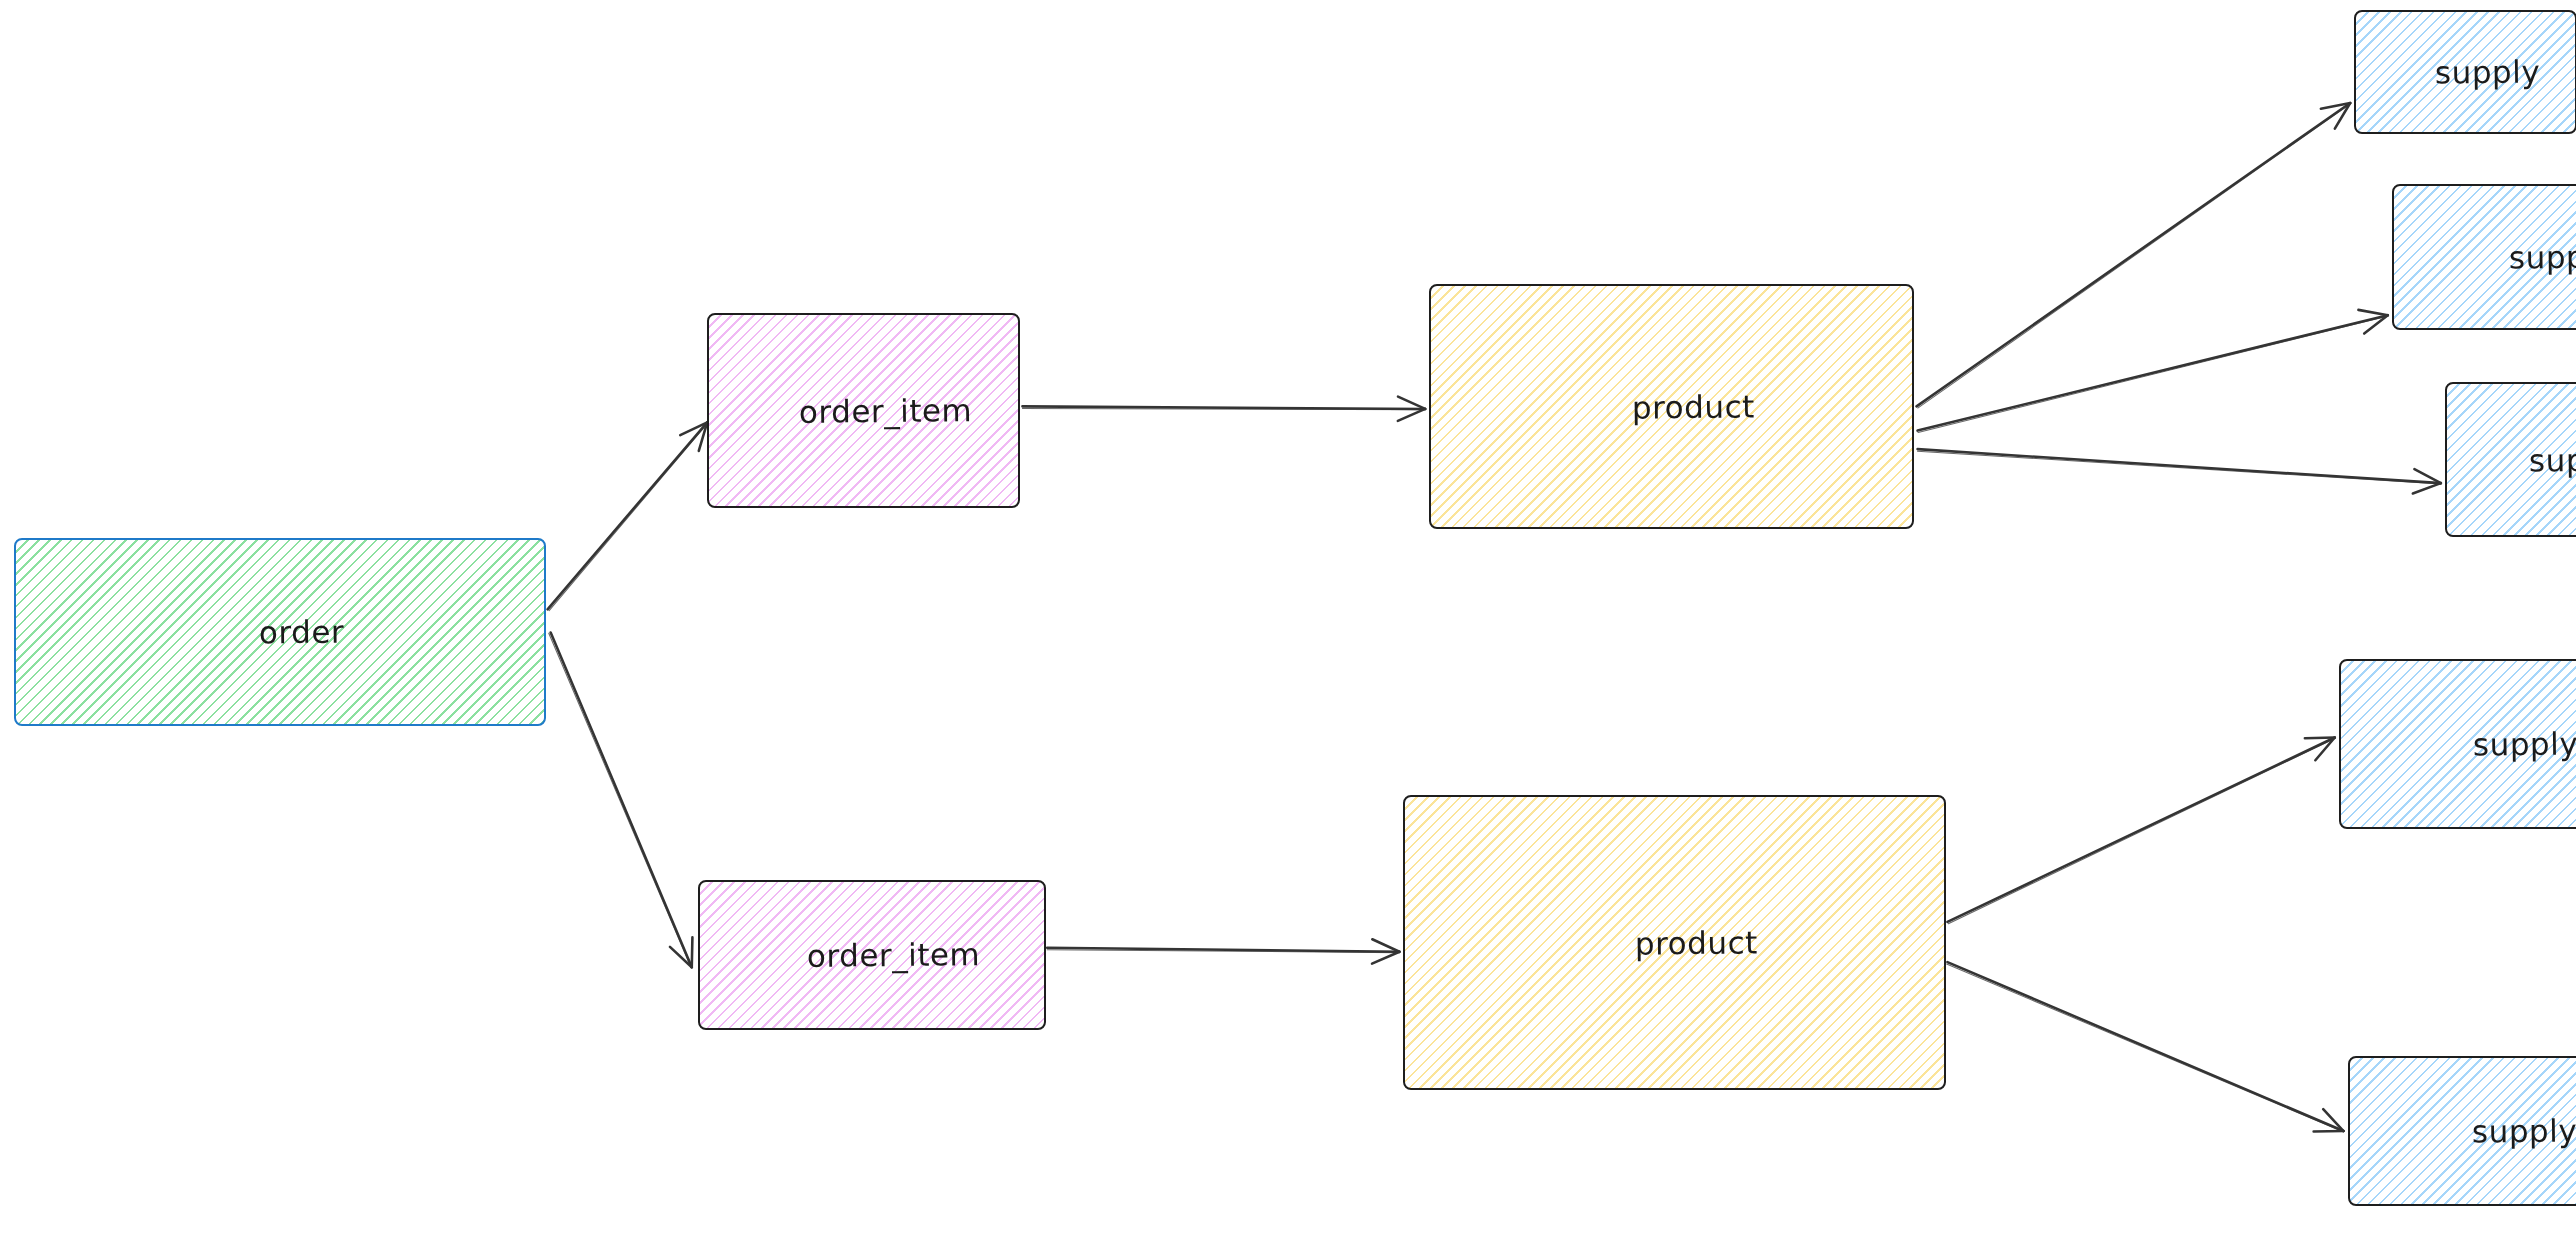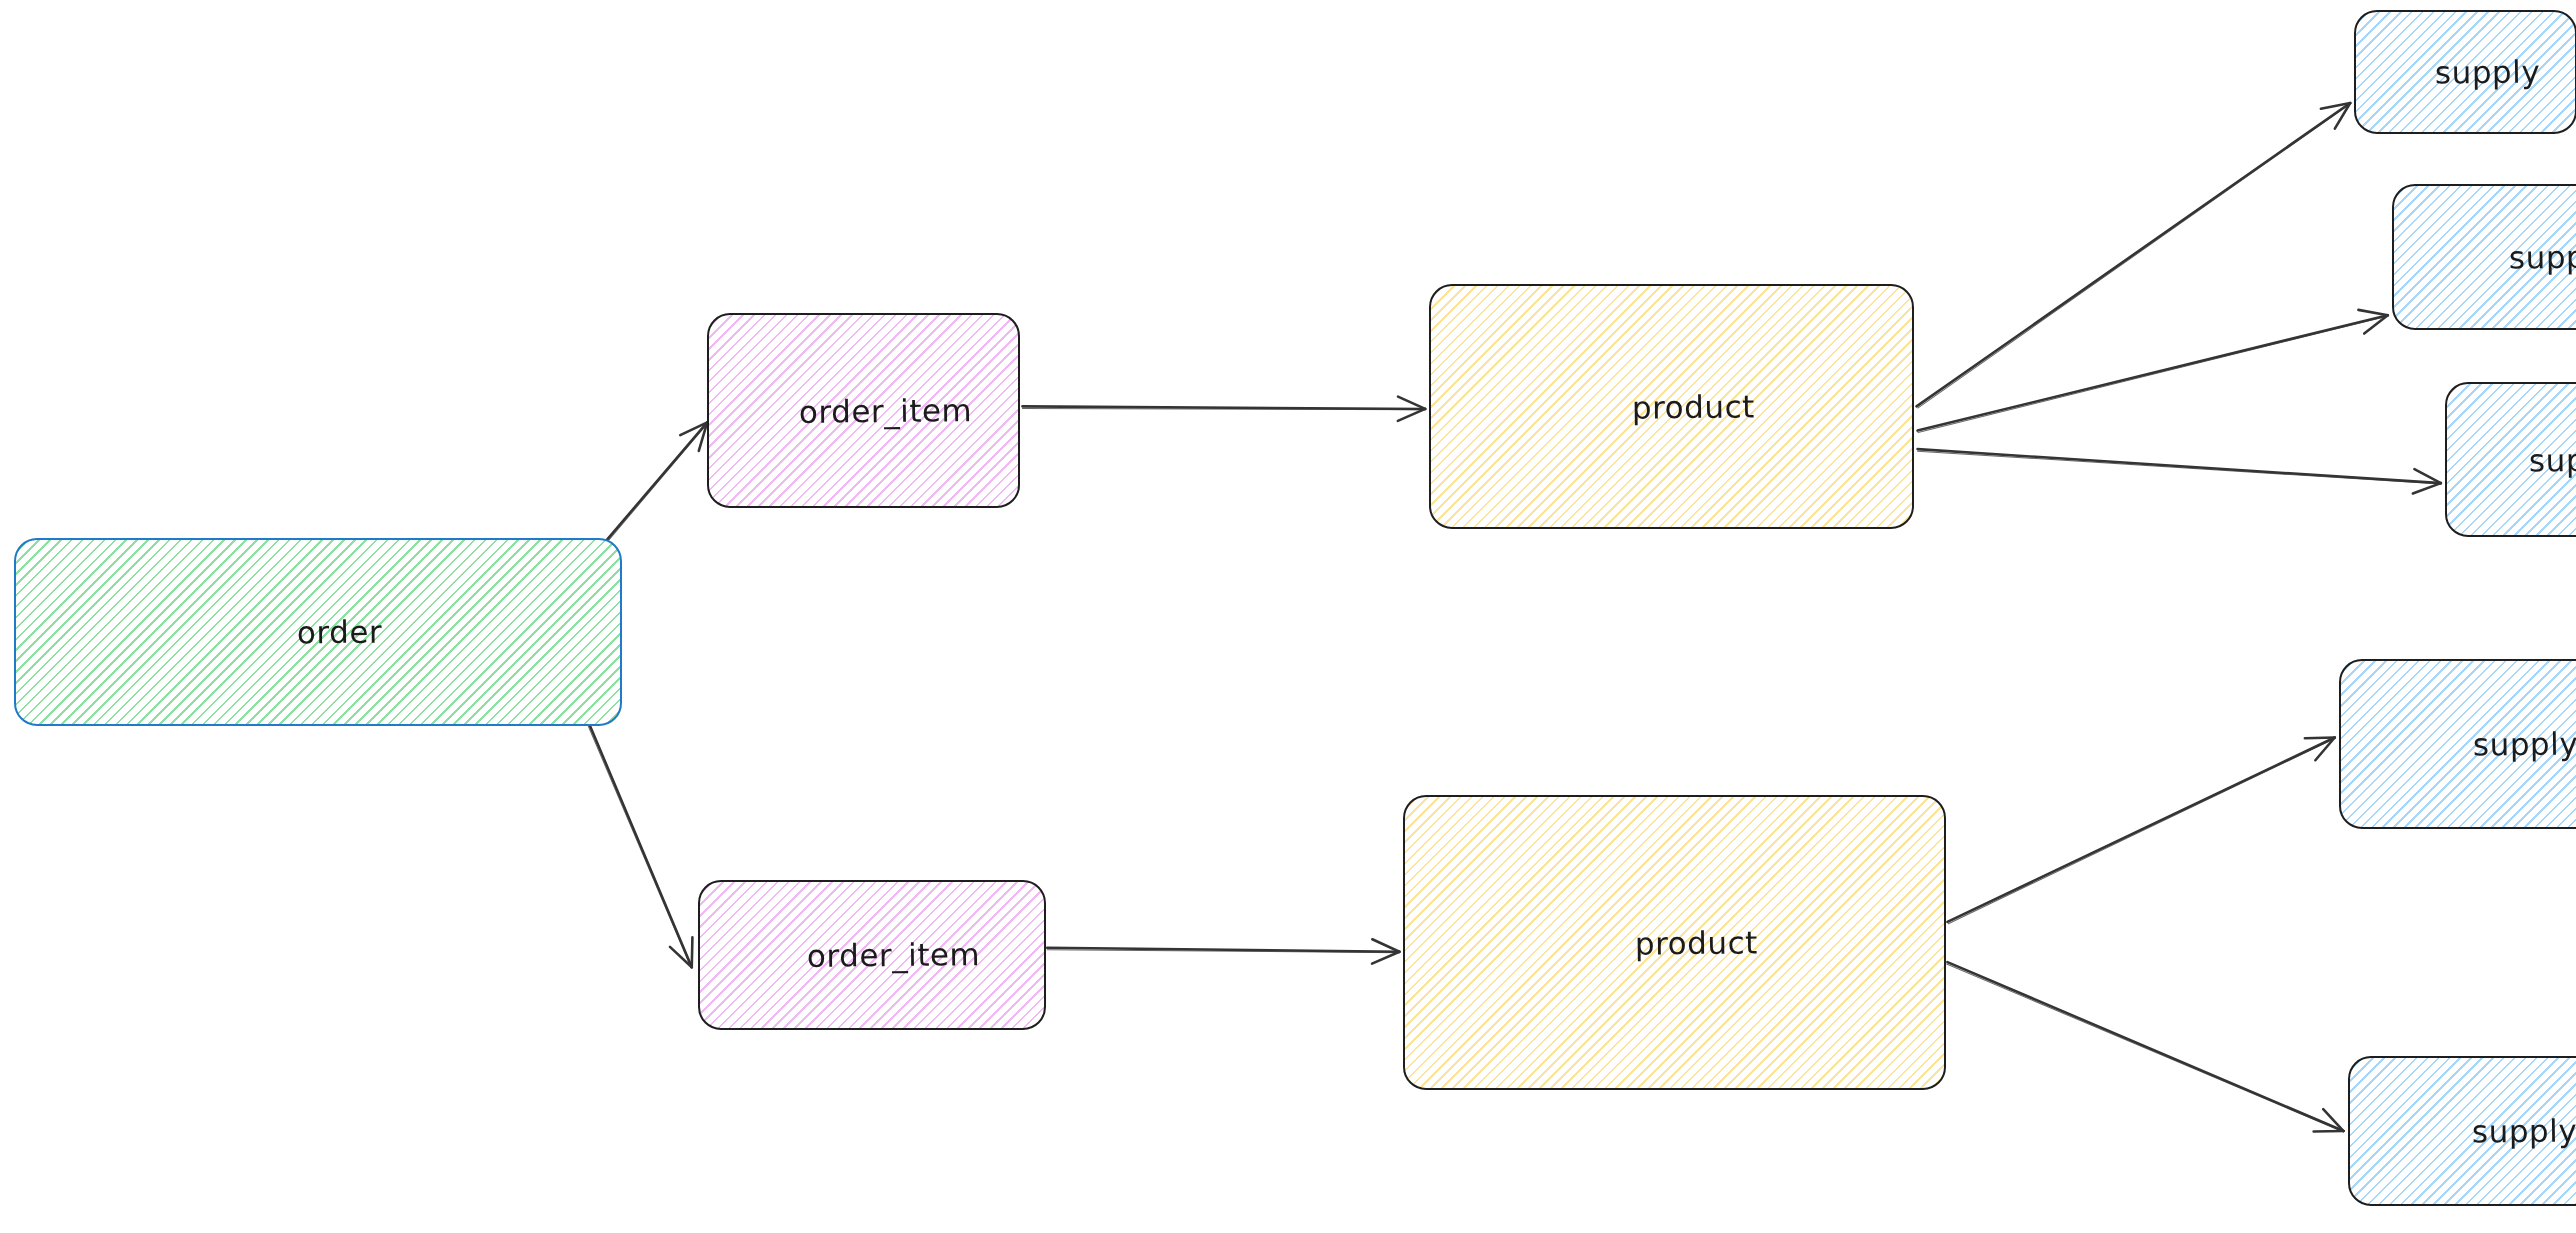--- a/index.html
+++ b/index.html
@@ -21,21 +21,21 @@
     position: absolute;
     left: 0; top: 0;
     width: 2700px;
     height: 1233px;
     display: block;
   }
   .node {
     position: absolute;
     box-sizing: border-box;
     border: 2.6px solid #1e1e1e;
-    border-radius: 23px;
+    border-radius: 8px;
     display: flex;
     align-items: center;
     justify-content: center;
     background-color: #ffffff;
     padding-left: 44px;
   }
   .node-label {
     font-size: 31px;
     letter-spacing: 0.5px;
     color: #1b1b1b;
@@ -98,21 +98,21 @@
         <line x1="4532" y1="1432" x2="4494.348686514917" y2="1476.1177809148191" class="edge-line" stroke="#343434" stroke-width="5"></line>
       </g>
       <g>
         <line x1="3780" y1="1868" x2="4549" y2="2196" class="edge-line" stroke="#343434" stroke-width="5"></line>
         <line x1="3778.430677021673" y1="1871.679296860773" x2="4548.372270808669" y2="2197.4717187443093" class="edge-line" stroke="#343434" stroke-width="2" opacity="0.75"></line>
         <line x1="4549" y1="2196" x2="4509.565547365656" y2="2153.4685534524197" class="edge-line" stroke="#343434" stroke-width="5"></line>
         <line x1="4549" y1="2196" x2="4491.008219755112" y2="2196.9764343442143" class="edge-line" stroke="#343434" stroke-width="5"></line>
       </g>
     </svg>
 
-<div class="node" style="left: 14px; top: 538px; width: 608px; height: 188px; border-color: rgb(31, 122, 201); background-image: repeating-linear-gradient(135deg, rgb(140, 224, 160) 0px, rgb(140, 224, 160) 1.8px, transparent 1.8px, transparent 7.7px);">
+<div class="node" style="left: 14px; top: 538px; width: 532px; height: 188px; border-color: rgb(31, 122, 201); background-image: repeating-linear-gradient(135deg, rgb(140, 224, 160) 0px, rgb(140, 224, 160) 1.8px, transparent 1.8px, transparent 7.7px);">
       <span class="node-label" style="color: rgb(27, 27, 27);">order</span>
     </div>
     <div class="node" style="left: 707px; top: 313px; width: 313px; height: 195px; border-color: rgb(30, 30, 30); background-image: repeating-linear-gradient(135deg, rgb(240, 185, 244) 0px, rgb(240, 185, 244) 1.8px, transparent 1.8px, transparent 7.7px);">
       <span class="node-label" style="color: rgb(27, 27, 27);">order_item</span>
     </div>
     <div class="node" style="left: 698px; top: 880px; width: 348px; height: 150px; border-color: rgb(30, 30, 30); background-image: repeating-linear-gradient(135deg, rgb(240, 185, 244) 0px, rgb(240, 185, 244) 1.8px, transparent 1.8px, transparent 7.7px);">
       <span class="node-label" style="color: rgb(27, 27, 27);">order_item</span>
     </div>
     <div class="node" style="left: 1429px; top: 284px; width: 485px; height: 245px; border-color: rgb(30, 30, 30); background-image: repeating-linear-gradient(135deg, rgb(251, 228, 154) 0px, rgb(251, 228, 154) 1.8px, transparent 1.8px, transparent 7.7px);">
       <span class="node-label" style="color: rgb(27, 27, 27);">product</span>

